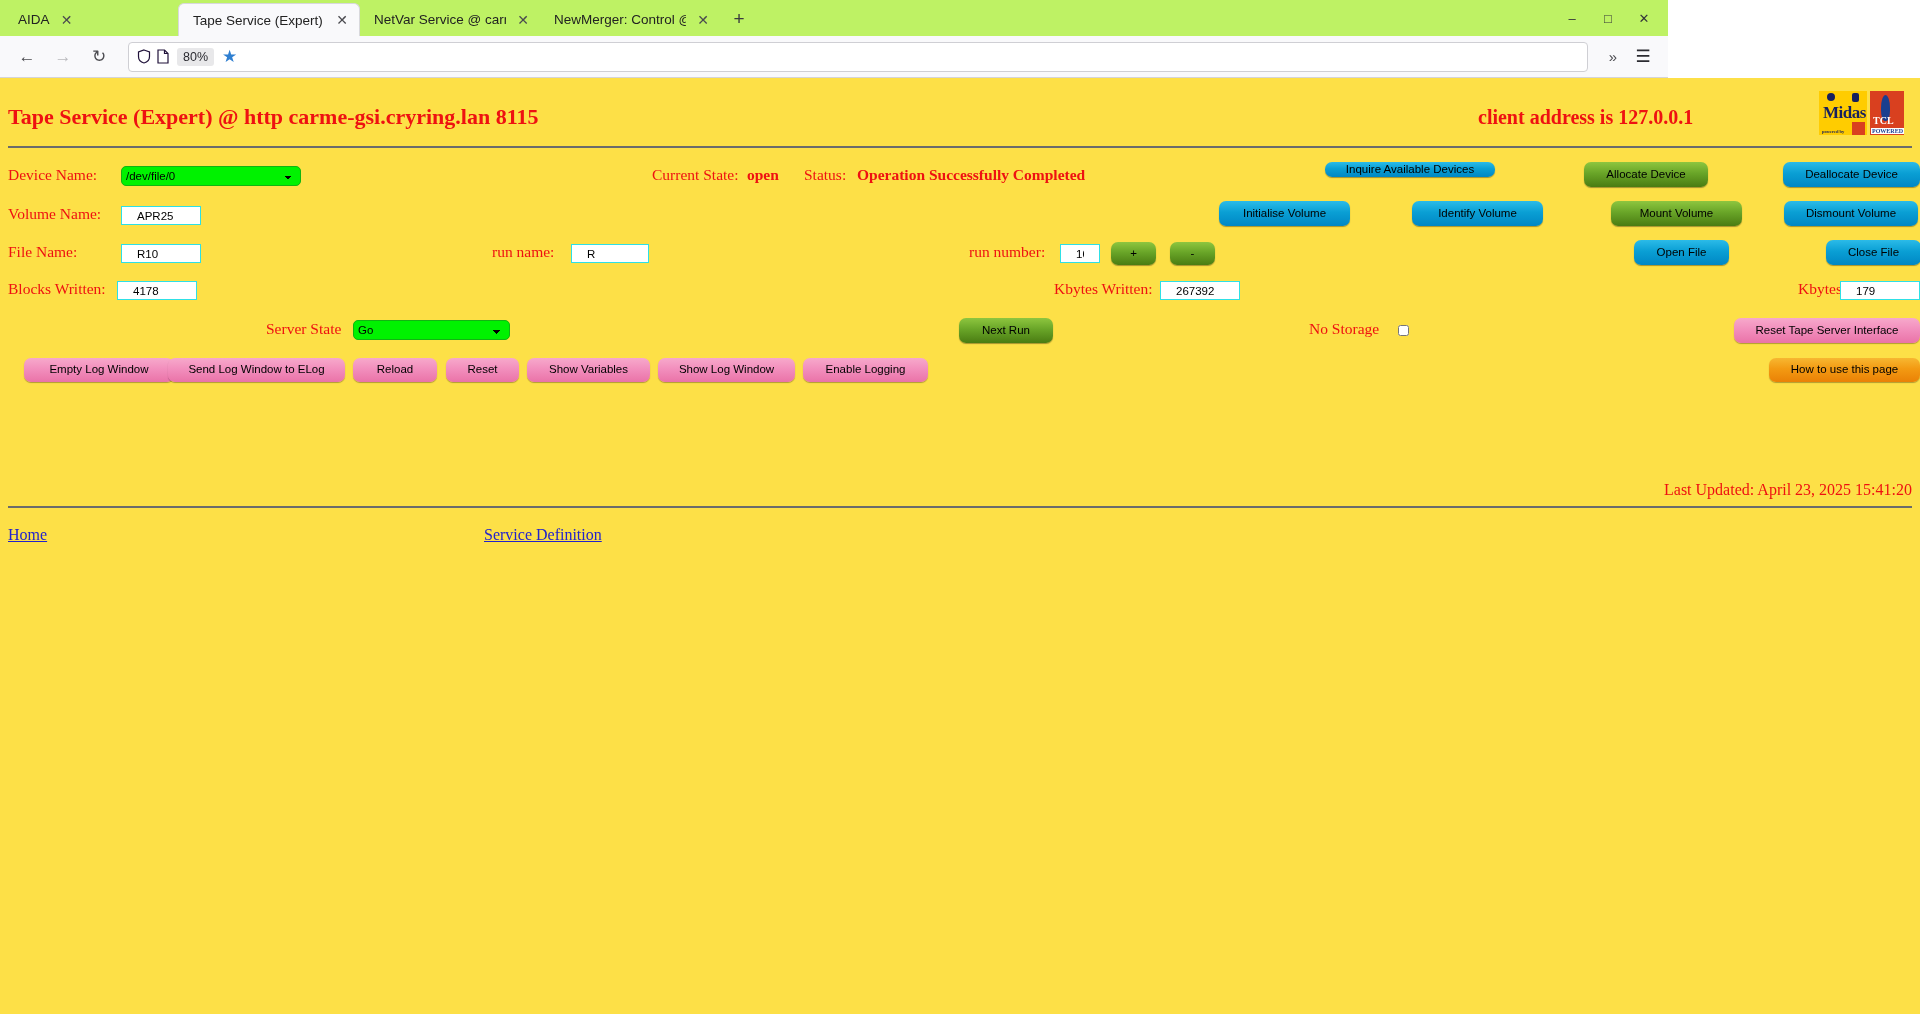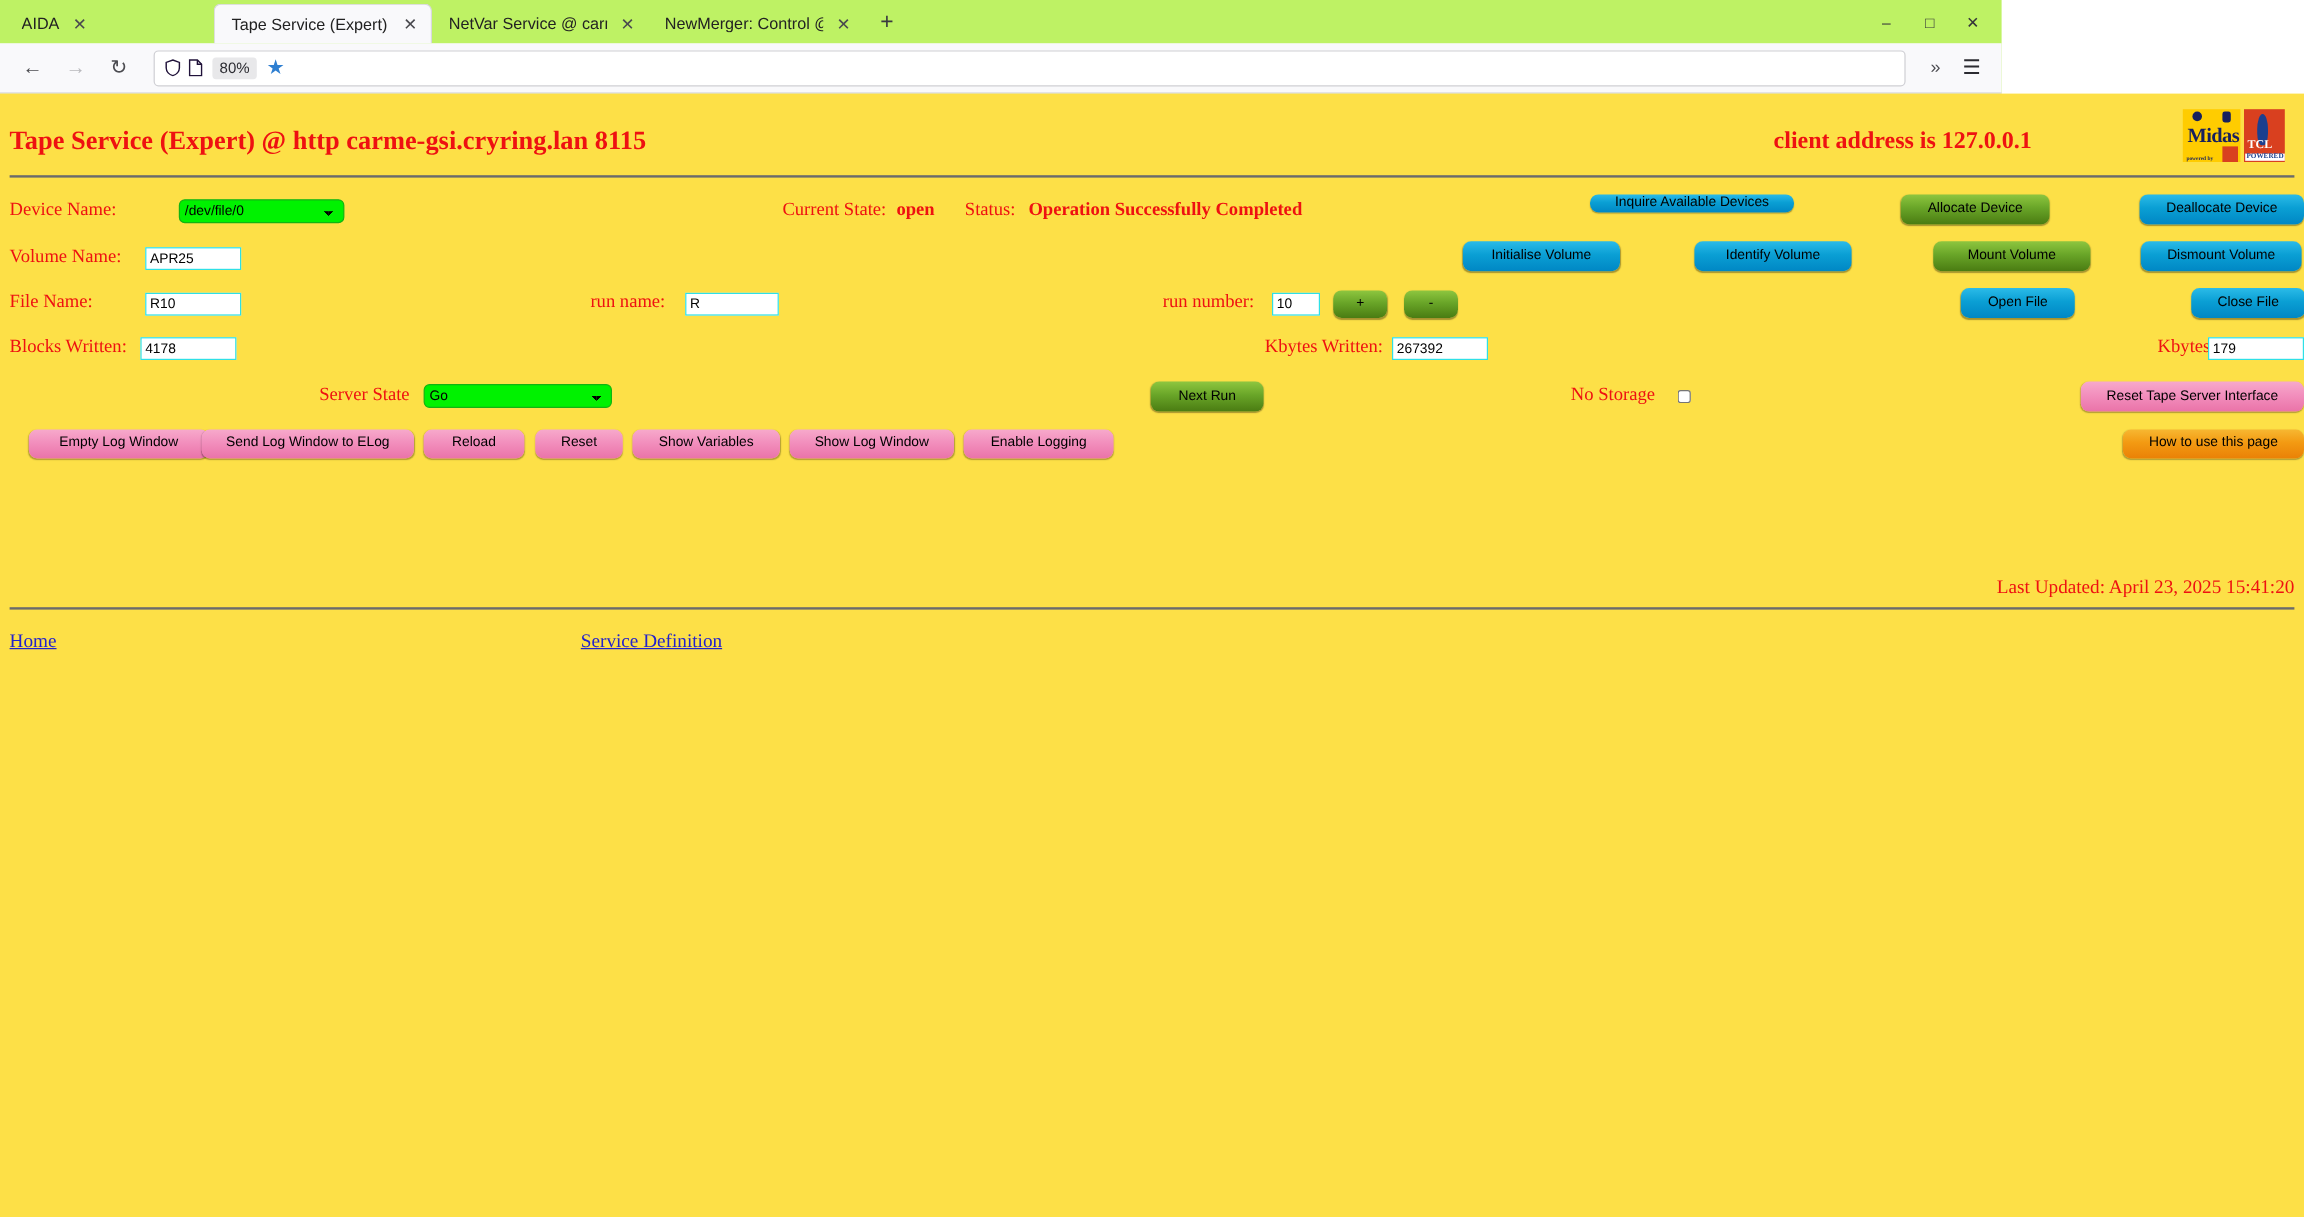--- a/index.html
+++ b/index.html
@@ -116,21 +116,21 @@
 
   .lbl {
     color:#ee1111; font-family:"Liberation Serif", serif;
     font-size:15.5px; white-space:nowrap; position:absolute;
   }
   .lbl.b { font-weight:bold; }
 
   input.txt {
     position:absolute; border:1px solid #2ee0e6; background:#fff;
     font-family:"Liberation Sans", sans-serif; font-size:11.5px;
-    color:#000; padding:1px 3px; height:19px; outline:none;
+    color:#000; padding:1px 15px; height:19px; outline:none;
   }
   select.sel {
     position:absolute; background:#00f200; border:1px solid #12b412;
     border-radius:5px; font-family:"Liberation Sans", sans-serif;
     font-size:11.5px; color:#000; padding:2px 4px; height:20px;
     -webkit-appearance:none; appearance:none;
     background-image:linear-gradient(45deg, transparent 50%, #000 50%), linear-gradient(135deg, #000 50%, transparent 50%);
     background-position: calc(100% - 12px) 9px, calc(100% - 8px) 9px;
     background-size:4px 4px, 4px 4px;
     background-repeat:no-repeat;
@@ -260,21 +260,21 @@
         <span class="powered">POWERED</span>
       </span>
     </div>
   </div>
 
   <hr class="rule">
 
   <div class="form-area">
 
     <span class="lbl" style="left:0px; top:18px;">Device Name:</span>
-    <select class="sel" style="left:113px; top:18px; width:138px;margin-left:28px;">
+    <select class="sel" style="left:113px; top:18px; width:180px;">
       <option>/dev/file/0</option>
     </select>
 
     <span class="lbl" style="left:644px; top:18px;">Current State:</span>
     <span class="lbl b" style="left:739px; top:18px;">open</span>
     <span class="lbl" style="left:796px; top:18px;">Status:</span>
     <span class="lbl b" style="left:849px; top:18px;">Operation Successfully Completed</span>
 
     <button class="btn blue" style="left:1317px; top:14px; width:170px; height:15px;">Inquire Available Devices</button>
     <button class="btn green" style="left:1576px; top:14px; width:124px; height:25px;">Allocate Device</button>

